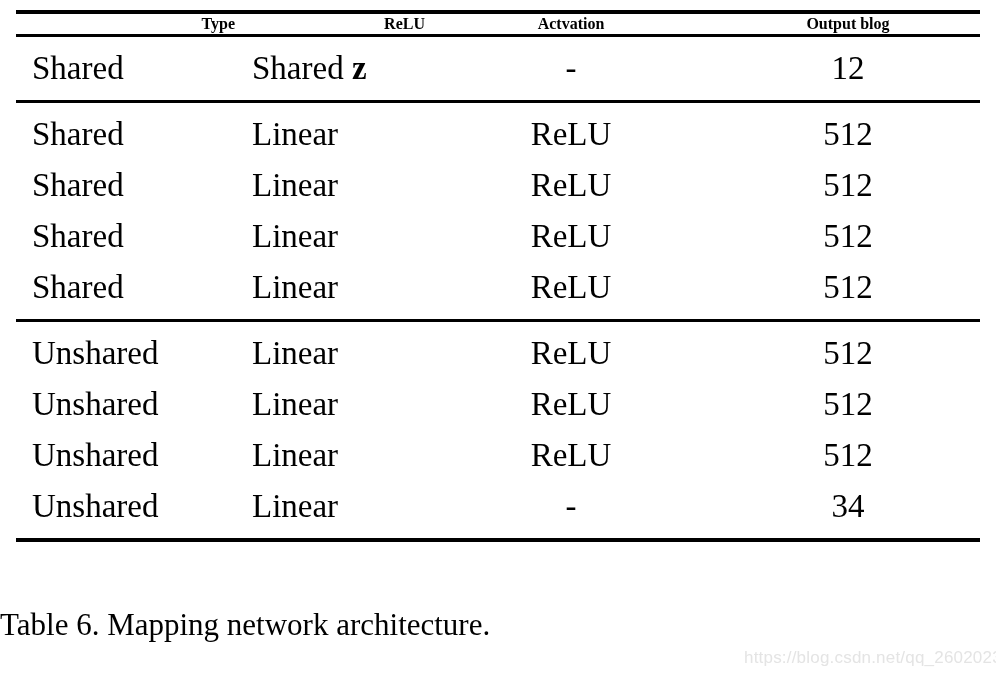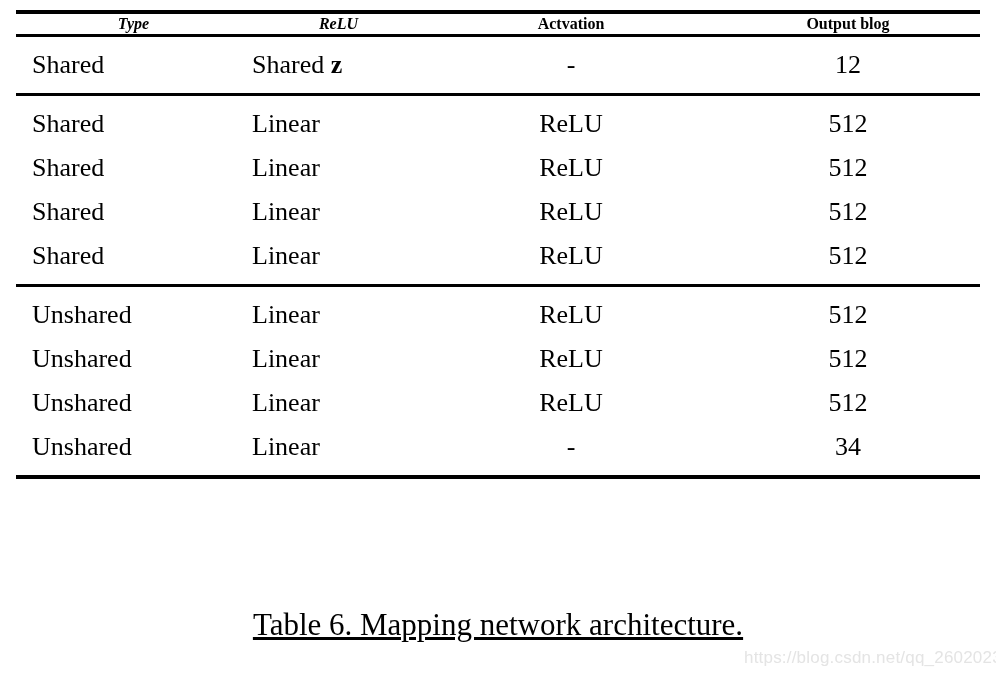--- a/index.html
+++ b/index.html
@@ -58,47 +58,46 @@
     line-height: 0;
     font-size: 0;
   }
   .rule-bottom td {
     border-top: 4px solid #000;
     padding: 0;
     height: 0;
     line-height: 0;
     font-size: 0;
   }
-  th.a-left   { text-align: center;   padding-left: 16px; font-style: italic; }
+  th.a-left   { text-align: right;   padding-left: 16px; }
   th.a-center { text-align: center; }
 
   tbody td {
-    font-size: 26px;
+    font-size: 33px;
     padding: 7px 0 7px 0;
     white-space: nowrap;
   }
   td.a-left   { text-align: left;   padding-left: 16px; }
   td.a-center { text-align: center; }
 
   
   tr.group-pad-top td  { padding-top: 13px; }
   tr.group-pad-btm td  { padding-bottom: 13px; }
 
   .vecbold { font-weight: bold; }
 
   
   .caption {
     position: absolute;
     left: 0;
     top: 608px;
     width: 996px;
-    text-align: center;
+    text-align: left;
     font-size: 31px;
     line-height: 1.1;
-    text-decoration: underline;
   }
 
   
   .watermark {
     position: absolute;
     left: 744px;
     top: 648px;
     font-family: "Liberation Sans", "DejaVu Sans", sans-serif;
     font-size: 17px;
     color: #e4e4e4;

